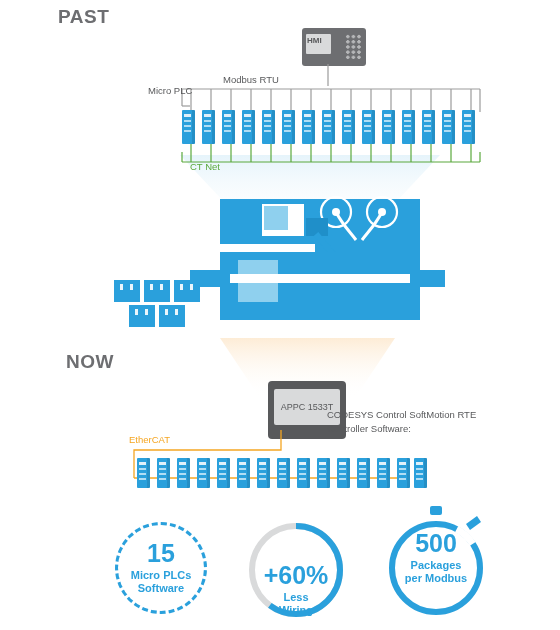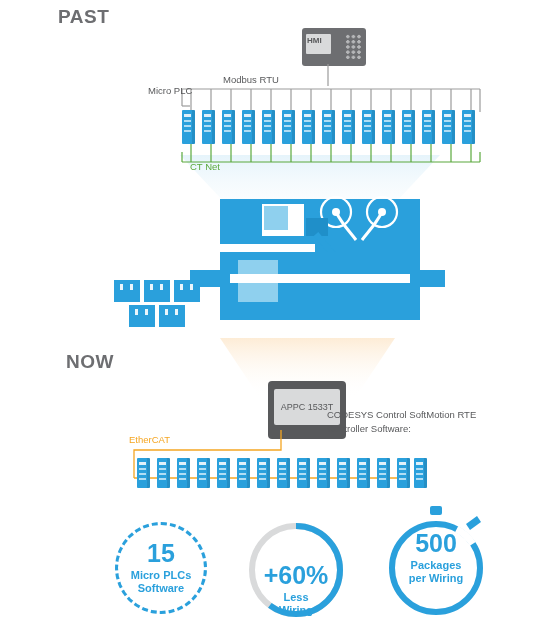--- a/index.html
+++ b/index.html
@@ -340,16 +340,16 @@
     <rect x="48" y="4" width="12" height="9" rx="2" fill="#2aa0dc"></rect>
 
     <path d="M84 22 L95 14 L99 20 L88 28 Z" fill="#2aa0dc"></path>
 
     <circle cx="54" cy="66" r="44" fill="none" stroke="#2aa0dc" stroke-width="6"></circle>
     <circle cx="54" cy="66" r="44" fill="none" stroke="#ffffff" stroke-width="7" stroke-dasharray="22 255" transform="rotate(-62 54 66)"></circle>
   </svg>
   <div class="stat abs" style="left:390px;top:512px;width:92px;height:92px;">
     <div class="big">500</div>
     <div class="small">Packages</div>
-    <div class="small">per Wiring</div>
+    <div class="small">per Modbus</div>
   </div>
 
 </div>
 
 </body></html>

